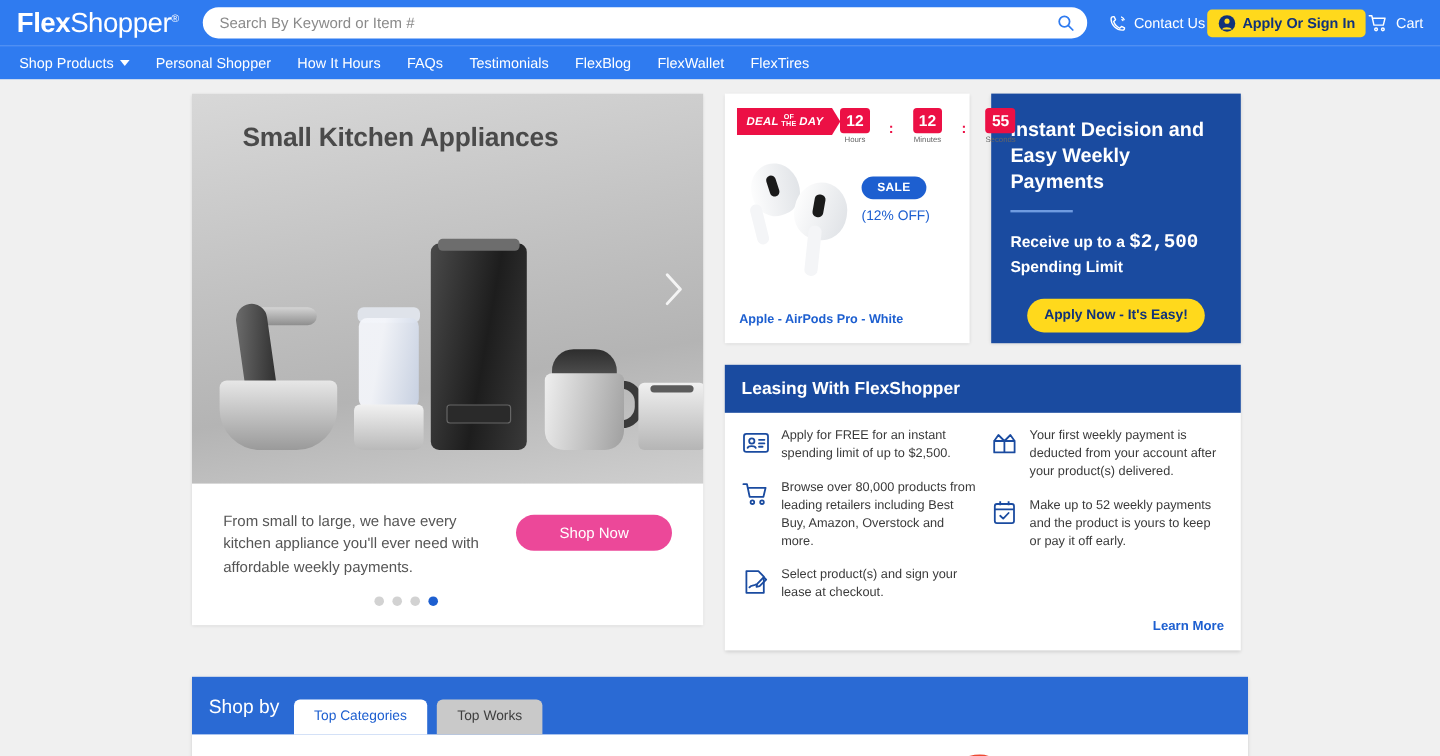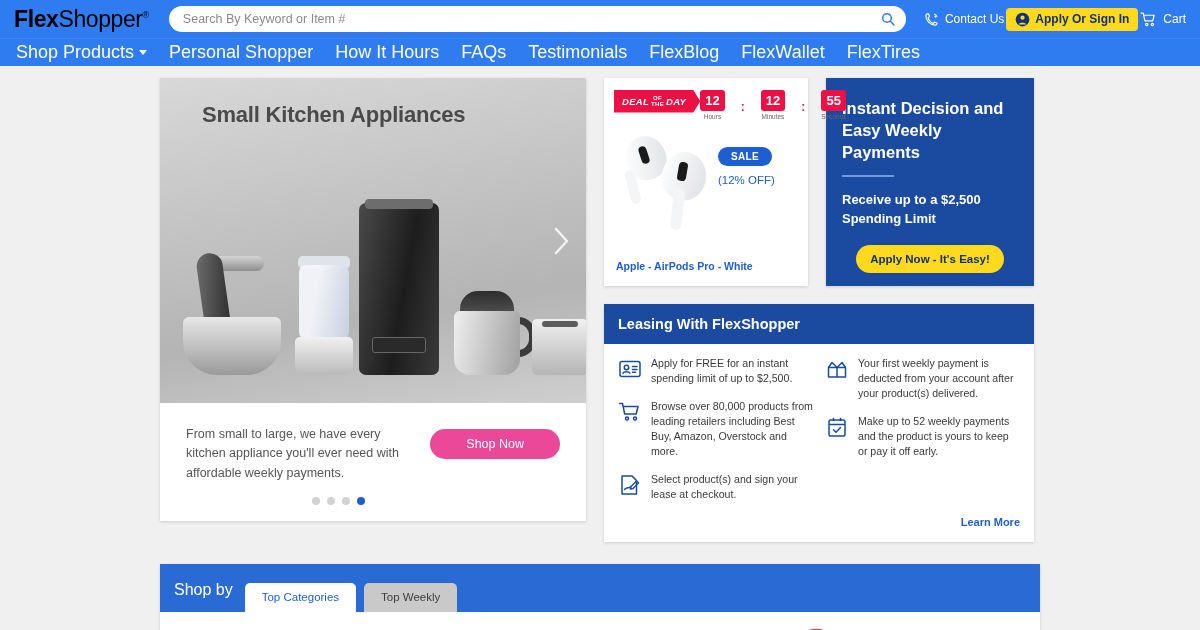--- a/index.html
+++ b/index.html
@@ -8,21 +8,21 @@
     background: #f0f0f0;
     font-family: "Liberation Sans", sans-serif;
     overflow: hidden;
   }
 
   
   .topbar {
     height: 38px; background: #2f7bf0;
     display: flex; align-items: center; padding: 0 14px; gap: 12px;
   }
-  .logo { font-size: 23px; color: #000000; letter-spacing: -0.4px; white-space: nowrap; }
+  .logo { font-size: 23px; color: #ffffff; letter-spacing: -0.4px; white-space: nowrap; }
   .logo .flex { font-weight: bold; }
   .logo .shop { font-weight: 300; }
   .logo .reg { font-size: 9px; vertical-align: super; }
 
   .searchwrap {
     flex: 1; max-width: 765px; height: 26px; background: #fff;
     border-radius: 13px; display: flex; align-items: center;
     padding: 0 10px 0 14px; margin-left: 8px;
   }
   .searchwrap input {
@@ -40,21 +40,21 @@
     gap: 5px; border: none; cursor: pointer; white-space: nowrap;
     font-family: "Liberation Sans", sans-serif;
   }
 
   
   .navbar {
     height: 28px; background: #2f7bf0; display: flex; align-items: center;
     padding: 0 16px; gap: 22px; border-top: 1px solid #3f86f5;
   }
   .nav-item {
-    color: #fff; font-size: 18px; display: flex; align-items: center;
+    color: #fff; font-size: 12px; display: flex; align-items: center;
     gap: 5px; cursor: pointer; white-space: nowrap; text-align: center;
   }
   .caret { width: 0; height: 0; border-left: 4px solid transparent;
            border-right: 4px solid transparent; border-top: 5px solid #fff; }
 
   
   .page { padding: 12px 0 0 0; }
   .row { display: flex; gap: 18px; padding: 0 160px; align-items: flex-start; }
 
   
@@ -171,21 +171,21 @@
     color: #1d5fd0; font-weight: bold; cursor: pointer; }
 
   
   .promo {
     width: 208px; height: 208px; background: #1a4ba0; color: #fff;
     padding: 20px 16px 16px; box-shadow: 0 1px 3px rgba(0,0,0,.14);
   }
   .promo h2 { font-size: 16.5px; line-height: 1.32; font-weight: bold; }
   .promo hr { width: 52px; border: none; border-top: 2px solid #6f9be0; margin: 12px 0 14px; }
   .promo .lim { font-size: 13px; font-weight: bold; line-height: 1.45; }
-  .promo .lim b { font-size: 13px; }
+  .promo .lim b { font-size: 16px; font-family: Liberation Mono, monospace; }
   .apply-now {
     background: #ffd91c; color: #10327a; font-size: 11.5px; font-weight: bold;
     border: none; border-radius: 14px; padding: 8px 0; width: 148px; margin: 16px auto 0;
     display: block; cursor: pointer; font-family: "Liberation Sans", sans-serif;
   }
 
   
   .leasing { width: 430px; background: #fff; box-shadow: 0 1px 3px rgba(0,0,0,.14); }
   .leasing-hd { background: #1a4ba0; color: #fff; font-size: 14.5px; font-weight: bold;
     padding: 12px 14px; }
@@ -459,21 +459,21 @@
         </div>
       </div>
     </div>
   </div>
 
   <div class="shopby-wrap">
     <div class="shopby">
       <div class="shopby-hd">
         <div class="shopby-lbl">Shop by</div>
         <div class="tab active">Top Categories</div>
-        <div class="tab inactive">Top Weekly</div>
+        <div class="tab inactive">Top Works</div>
       </div>
 
       <div class="thumbs">
         <div class="thumb">
           <svg viewBox="0 0 84 54" width="84" height="54">
             <rect x="24" y="6" width="30" height="46" rx="2" fill="#1b1b1b"></rect>
             <rect x="22" y="42" width="38" height="10" rx="2" fill="#0d0d0d"></rect>
             <rect x="28" y="14" width="3" height="3" fill="#444"></rect>
           </svg>
         </div>

